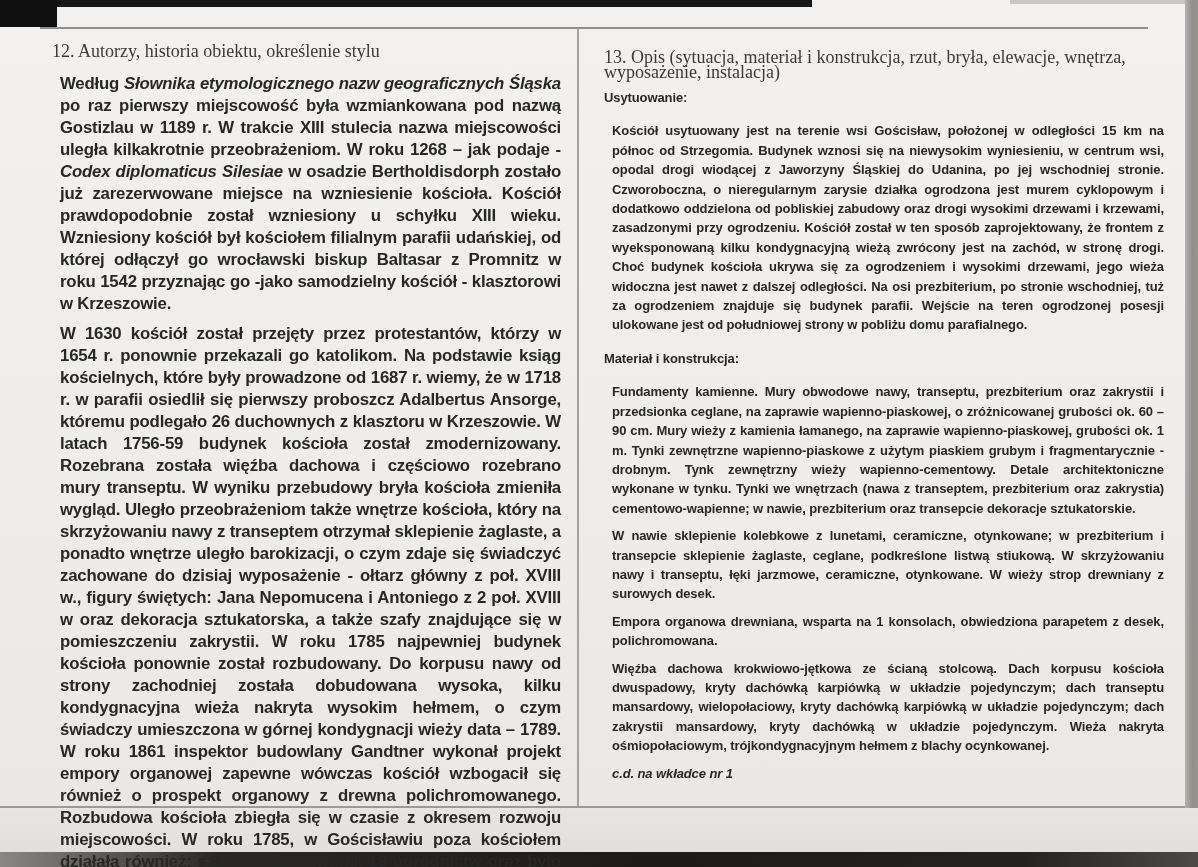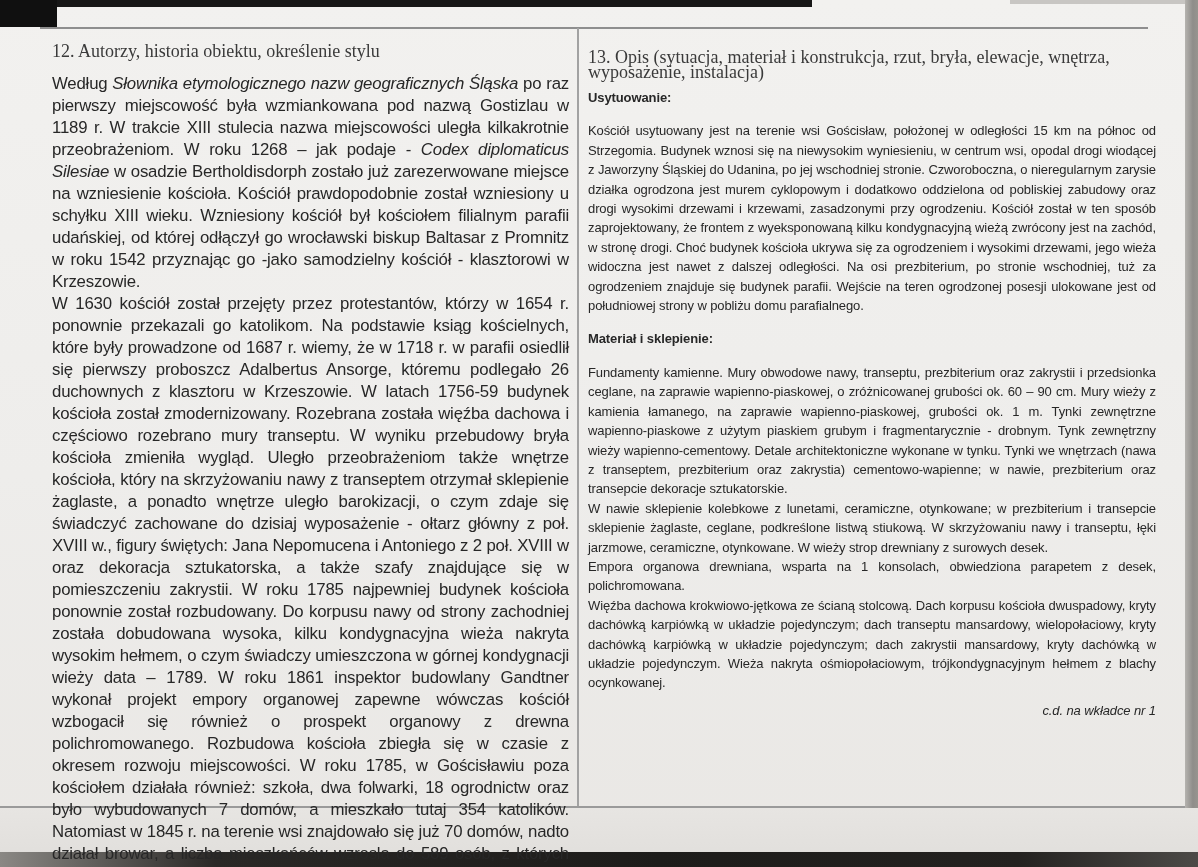--- a/index.html
+++ b/index.html
@@ -18,32 +18,32 @@
   .below-area { position:absolute; left:0; top:808px; width:1198px; height:59px;
                 background:linear-gradient(180deg,#e7e5e2 0%,#e2e0dd 70%,#d8d6d2 100%); }
   .bottom-shadow { position:absolute; left:0; top:852px; width:1198px; height:15px;
                 background:linear-gradient(90deg,#8a8884 0%,#2a2826 18%,#1d1c1a 55%,#242220 85%,#4c4a47 100%); }
   .right-edge { position:absolute; right:0; top:0; width:13px; height:808px;
                 background:linear-gradient(90deg,#b5b3af 0%,#8f8d8a 60%,#97948f 100%); }
 
   
   .col { position:absolute; }
   .col-left  { left:52px;  top:44px; width:517px; }
-  .col-right { left:588px; top:50px; width:568px; }
+  .col-right { left:604px; top:50px; width:568px; }
   .sec-label {
     font-family:"Liberation Serif",serif; font-size:18px; line-height:15px; color:#3a3a3a;
   }
   .body-text { margin-top:14px; font-size:16.8px; line-height:22px; letter-spacing:-0.2px; }
   .col-right .body-text { margin-top:8px; font-size:13px; line-height:19.4px; letter-spacing:-0.1px; }
 
-  .block { margin:0; }
+  .block { margin:8px;font-weight:bold; }
   .block-p { text-align:justify; text-justify:inter-word; }
   .block-heading { font-weight:bold; margin:14px 0; }
   .body-text > .block-heading:first-child { margin-top:0; }
-  .block-footer { text-align:right; font-style:italic; margin-top:14px; }
+  .block-footer { font-style:italic; margin-top:14px; }
   .col-right .block-footer { margin-top:8px; }
   .run-italic { font-style:italic; }
   .run-bold   { font-weight:bold; }
 </style>
 </head>
 <body>
 
 <div class="scan">
   <div class="top-bar"></div>
   <div class="top-bar-faint"></div>
@@ -61,21 +61,21 @@
         <p class="block block-p"><span>Według </span><span class="run-italic">Słownika etymologicznego nazw geograficznych Śląska</span><span> po raz pierwszy miejscowość była wzmiankowana pod nazwą Gostizlau w 1189 r. W trakcie XIII stulecia nazwa miejscowości uległa kilkakrotnie przeobrażeniom. W roku 1268 – jak podaje - </span><span class="run-italic">Codex diplomaticus Silesiae</span><span> w osadzie Bertholdisdorph zostało już zarezerwowane miejsce na wzniesienie kościoła. Kościół prawdopodobnie został wzniesiony u schyłku XIII wieku. Wzniesiony kościół był kościołem filialnym parafii udańskiej, od której odłączył go wrocławski biskup Baltasar z Promnitz w roku 1542 przyznając go -jako samodzielny kościół - klasztorowi w Krzeszowie.</span></p>
         <p class="block block-p"><span>W 1630 kościół został przejęty przez protestantów, którzy w 1654 r. ponownie przekazali go katolikom. Na podstawie ksiąg kościelnych, które były prowadzone od 1687 r. wiemy, że w 1718 r. w parafii osiedlił się pierwszy proboszcz Adalbertus Ansorge, któremu podlegało 26 duchownych z klasztoru w Krzeszowie. W latach 1756-59 budynek kościoła został zmodernizowany. Rozebrana została więźba dachowa i częściowo rozebrano mury transeptu. W wyniku przebudowy bryła kościoła zmieniła wygląd. Uległo przeobrażeniom także wnętrze kościoła, który na skrzyżowaniu nawy z transeptem otrzymał sklepienie żaglaste, a ponadto wnętrze uległo barokizacji, o czym zdaje się świadczyć zachowane do dzisiaj wyposażenie - ołtarz główny z poł. XVIII w., figury świętych: Jana Nepomucena i Antoniego z 2 poł. XVIII w oraz dekoracja sztukatorska, a także szafy znajdujące się w pomieszczeniu zakrystii. W roku 1785 najpewniej budynek kościoła ponownie został rozbudowany. Do korpusu nawy od strony zachodniej została dobudowana wysoka, kilku kondygnacyjna wieża nakryta wysokim hełmem, o czym świadczy umieszczona w górnej kondygnacji wieży data – 1789. W roku 1861 inspektor budowlany Gandtner wykonał projekt empory organowej zapewne wówczas kościół wzbogacił się również o prospekt organowy z drewna polichromowanego. Rozbudowa kościoła zbiegła się w czasie z okresem rozwoju miejscowości. W roku 1785, w Gościsławiu poza kościołem działała również: szkoła, dwa folwarki, 18 ogrodnictw oraz było wybudowanych 7 domów, a mieszkało tutaj 354 katolików. Natomiast w 1845 r. na terenie wsi znajdowało się już 70 domów, nadto działał browar, a liczba mieszkańców wzrosła do 589 osób, z których 39 było wyznania protestanckiego. Protestanci korzystali zarówno z kościoła, jak i szkoły, znajdujących się w Udaninie.</span></p>
       </div>
   </div>
 
   <div class="col col-right">
     <div class="sec-label">13. Opis (sytuacja, materiał i konstrukcja, rzut, bryła, elewacje, wnętrza, wyposażenie, instalacja)</div>
     <div class="body-text">
         <p class="block block-heading"><span class="run-bold">Usytuowanie:</span></p>
         <p class="block block-p"><span>Kościół usytuowany jest na terenie wsi Gościsław, położonej w odległości 15 km na północ od Strzegomia. Budynek wznosi się na niewysokim wyniesieniu, w centrum wsi, opodal drogi wiodącej z Jaworzyny Śląskiej do Udanina, po jej wschodniej stronie. Czworoboczna, o nieregularnym zarysie działka ogrodzona jest murem cyklopowym i dodatkowo oddzielona od pobliskiej zabudowy oraz drogi wysokimi drzewami i krzewami, zasadzonymi przy ogrodzeniu. Kościół został w ten sposób zaprojektowany, że frontem z wyeksponowaną kilku kondygnacyjną wieżą zwrócony jest na zachód, w stronę drogi. Choć budynek kościoła ukrywa się za ogrodzeniem i wysokimi drzewami, jego wieża widoczna jest nawet z dalszej odległości. Na osi prezbiterium, po stronie wschodniej, tuż za ogrodzeniem znajduje się budynek parafii. Wejście na teren ogrodzonej posesji ulokowane jest od południowej strony w pobliżu domu parafialnego.</span></p>
-        <p class="block block-heading"><span class="run-bold">Materiał i sklepienie:</span></p>
+        <p class="block block-heading"><span class="run-bold">Materiał i konstrukcja:</span></p>
         <p class="block block-p"><span>Fundamenty kamienne. Mury obwodowe nawy, transeptu, prezbiterium oraz zakrystii i przedsionka ceglane, na zaprawie wapienno-piaskowej, o zróżnicowanej grubości ok. 60 – 90 cm. Mury wieży z kamienia łamanego, na zaprawie wapienno-piaskowej, grubości ok. 1 m. Tynki zewnętrzne wapienno-piaskowe z użytym piaskiem grubym i fragmentarycznie - drobnym. Tynk zewnętrzny wieży wapienno-cementowy. Detale architektoniczne wykonane w tynku. Tynki we wnętrzach (nawa z transeptem, prezbiterium oraz zakrystia) cementowo-wapienne; w nawie, prezbiterium oraz transepcie dekoracje sztukatorskie.</span></p>
         <p class="block block-p"><span>W nawie sklepienie kolebkowe z lunetami, ceramiczne, otynkowane; w prezbiterium i transepcie sklepienie żaglaste, ceglane, podkreślone listwą stiukową. W skrzyżowaniu nawy i transeptu, łęki jarzmowe, ceramiczne, otynkowane. W wieży strop drewniany z surowych desek.</span></p>
         <p class="block block-p"><span>Empora organowa drewniana, wsparta na 1 konsolach, obwiedziona parapetem z desek, polichromowana.</span></p>
         <p class="block block-p"><span>Więźba dachowa krokwiowo-jętkowa ze ścianą stolcową. Dach korpusu kościoła dwuspadowy, kryty dachówką karpiówką w układzie pojedynczym; dach transeptu mansardowy, wielopołaciowy, kryty dachówką karpiówką w układzie pojedynczym; dach zakrystii mansardowy, kryty dachówką w układzie pojedynczym. Wieża nakryta ośmiopołaciowym, trójkondygnacyjnym hełmem z blachy ocynkowanej.</span></p>
         <p class="block block-footer"><span class="run-italic">c.d. na wkładce nr 1</span></p>
       </div>
   </div>
 </div>
 
 </body></html>

